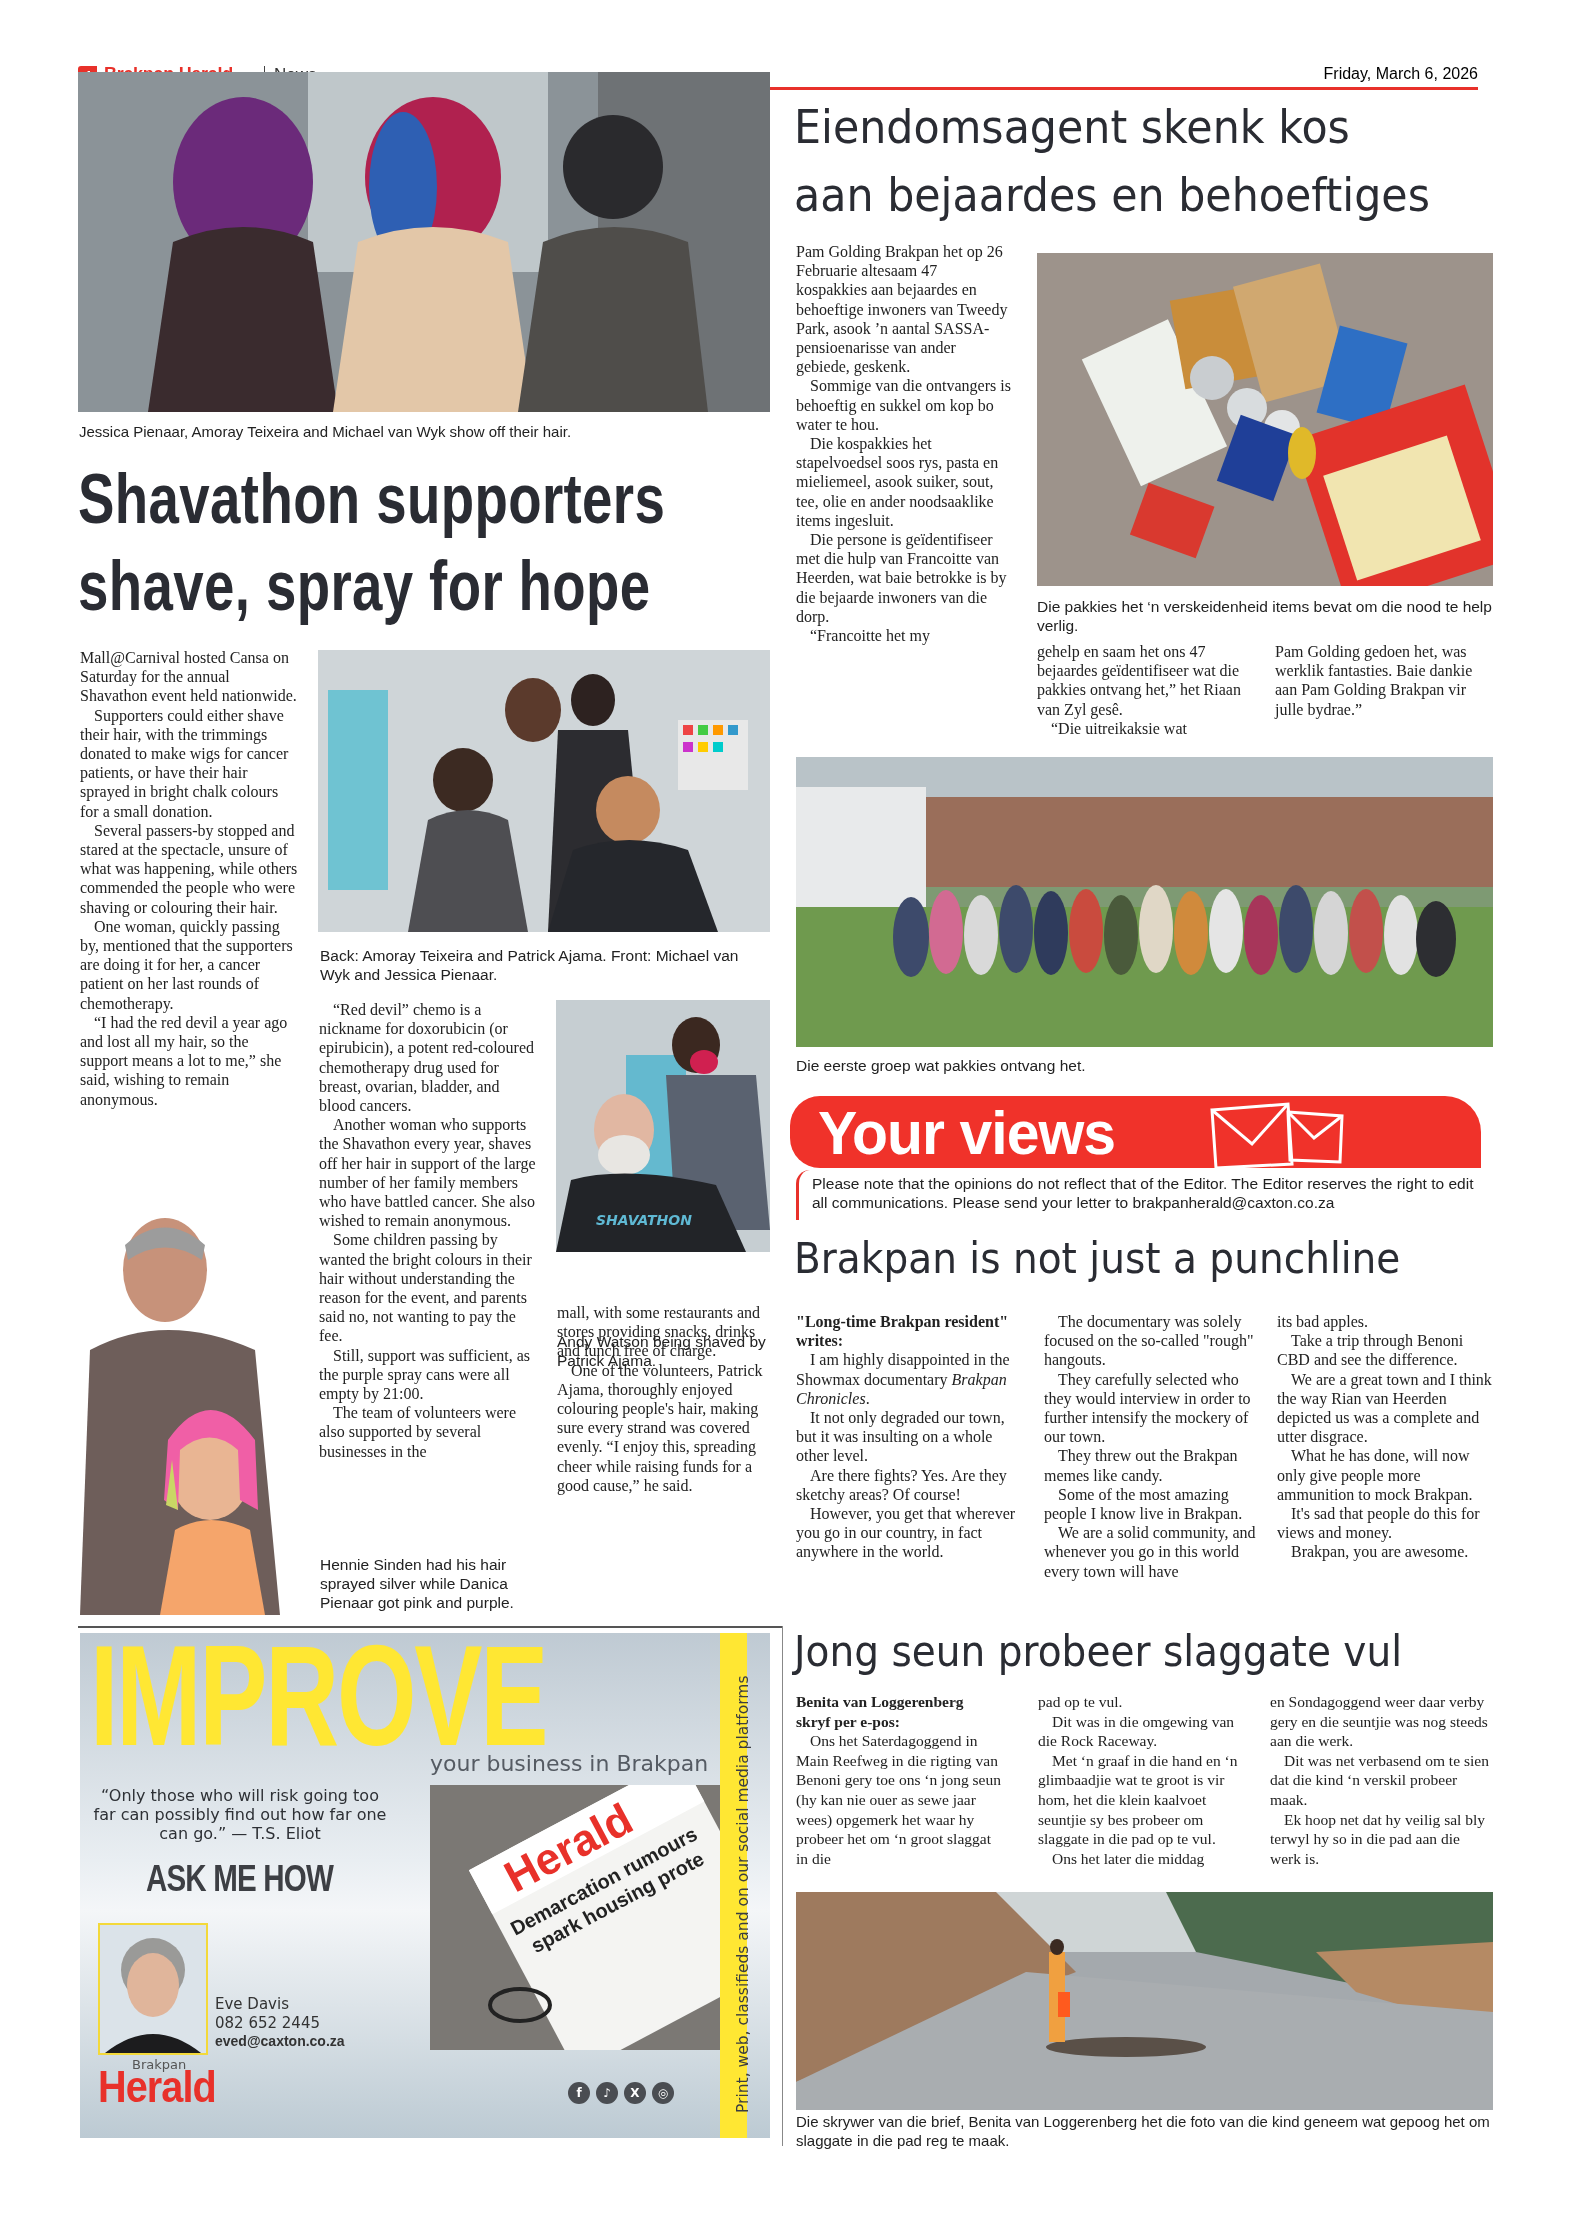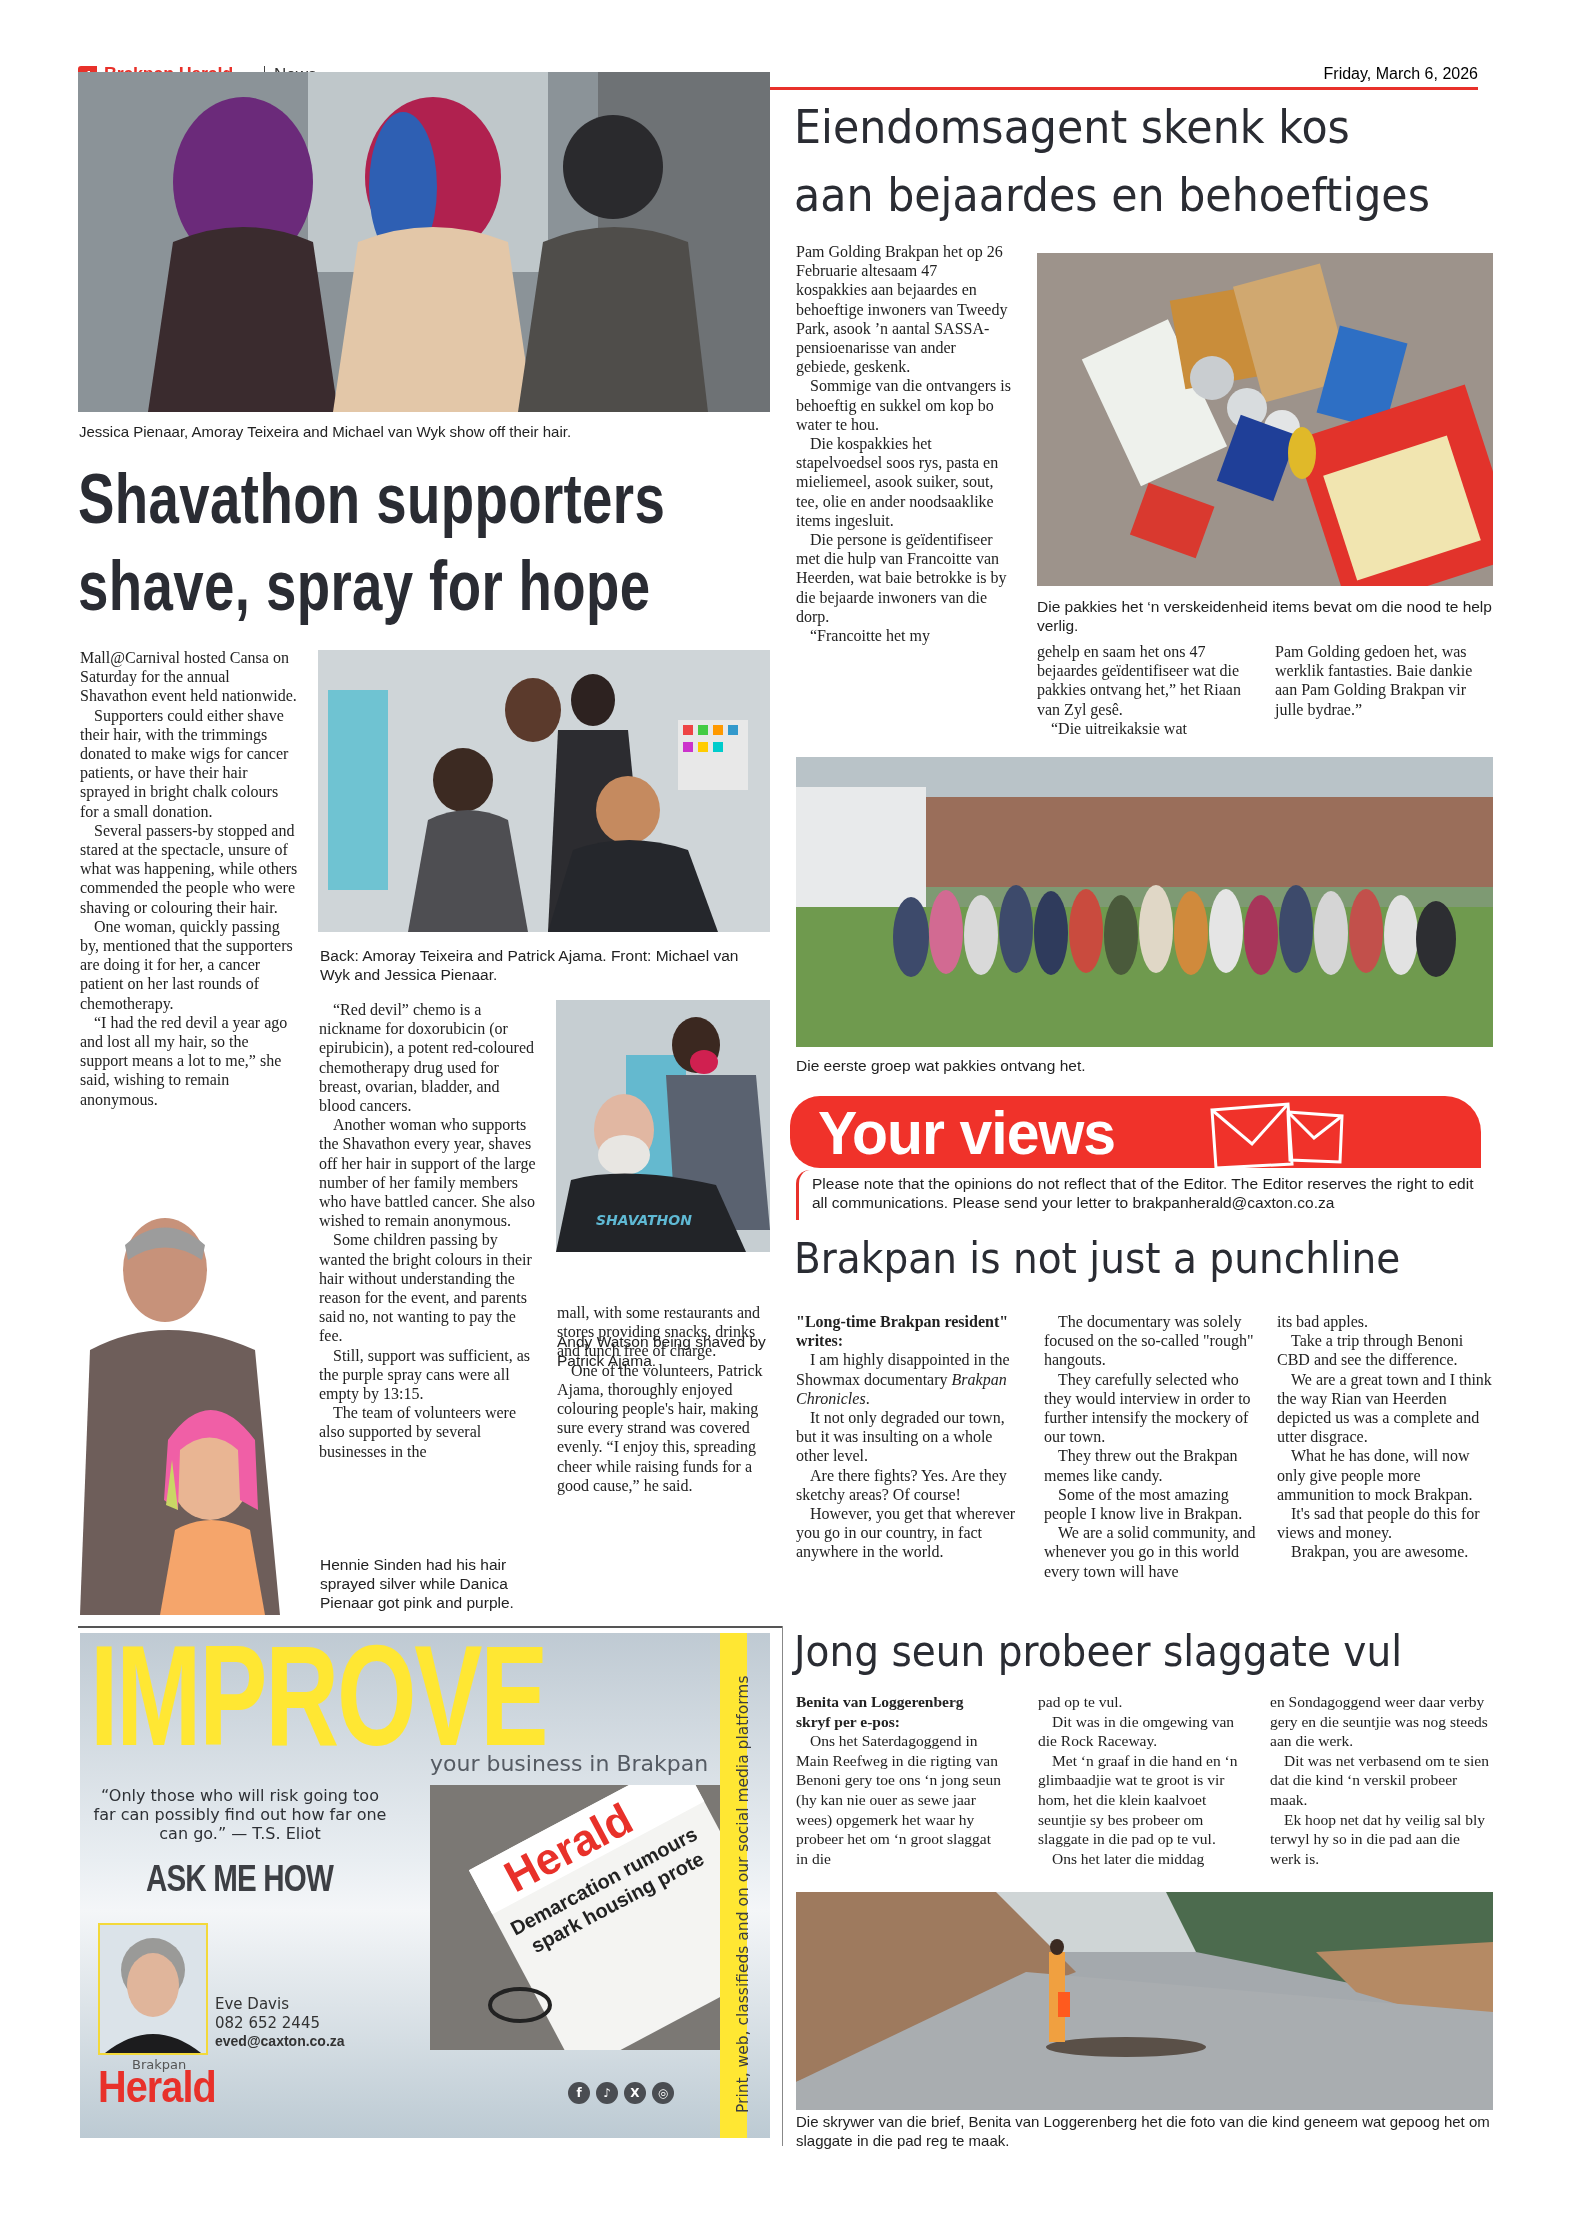--- a/index.html
+++ b/index.html
@@ -111,21 +111,21 @@
     <ellipse cx="310" cy="160" rx="32" ry="34" fill="#c58a5f"></ellipse>
     <path d="M230 282 L255 200 Q310 180 370 200 L400 282 Z" fill="#25272c"></path>
   </svg>
 </div>
 <div class="caption" style="left:320px; top:946px; width:450px;">Back: Amoray Teixeira and Patrick Ajama. Front: Michael van Wyk and Jessica Pienaar.</div>
 
 <div class="body-col" style="left:319px; top:1000px; width:218px;">
   <p>“Red devil” chemo is a nickname for doxorubicin (or epirubicin), a potent red-coloured chemotherapy drug used for breast, ovarian, bladder, and blood cancers.</p>
   <p>Another woman who supports the Shavathon every year, shaves off her hair in support of the large number of her family members who have battled cancer. She also wished to remain anonymous.</p>
   <p>Some children passing by wanted the bright colours in their hair without understanding the reason for the event, and parents said no, not wanting to pay the fee.</p>
-  <p>Still, support was sufficient, as the purple spray cans were all empty by 13:15.</p>
+  <p>Still, support was sufficient, as the purple spray cans were all empty by 21:00.</p>
   <p>The team of volunteers were also supported by several businesses in the</p>
 </div>
 
 <div class="photo" style="left:80px; top:1210px; width:222px; height:405px; background:#ffffff;">
   <svg width="222" height="405" viewBox="0 0 222 405">
     <ellipse cx="85" cy="60" rx="42" ry="52" fill="#c7927a"></ellipse>
     <path d="M45 35 Q85 0 125 35 L122 50 Q85 25 48 50 Z" fill="#9c9c9c"></path>
     <path d="M0 405 L10 140 Q85 100 175 140 L200 405 Z" fill="#6e5e5a"></path>
     <ellipse cx="130" cy="265" rx="40" ry="45" fill="#e9b593"></ellipse>
     <path d="M88 230 Q130 170 175 230 L178 300 L160 290 L158 240 Q130 215 100 240 L98 300 L84 290 Z" fill="#f05fa6"></path>

